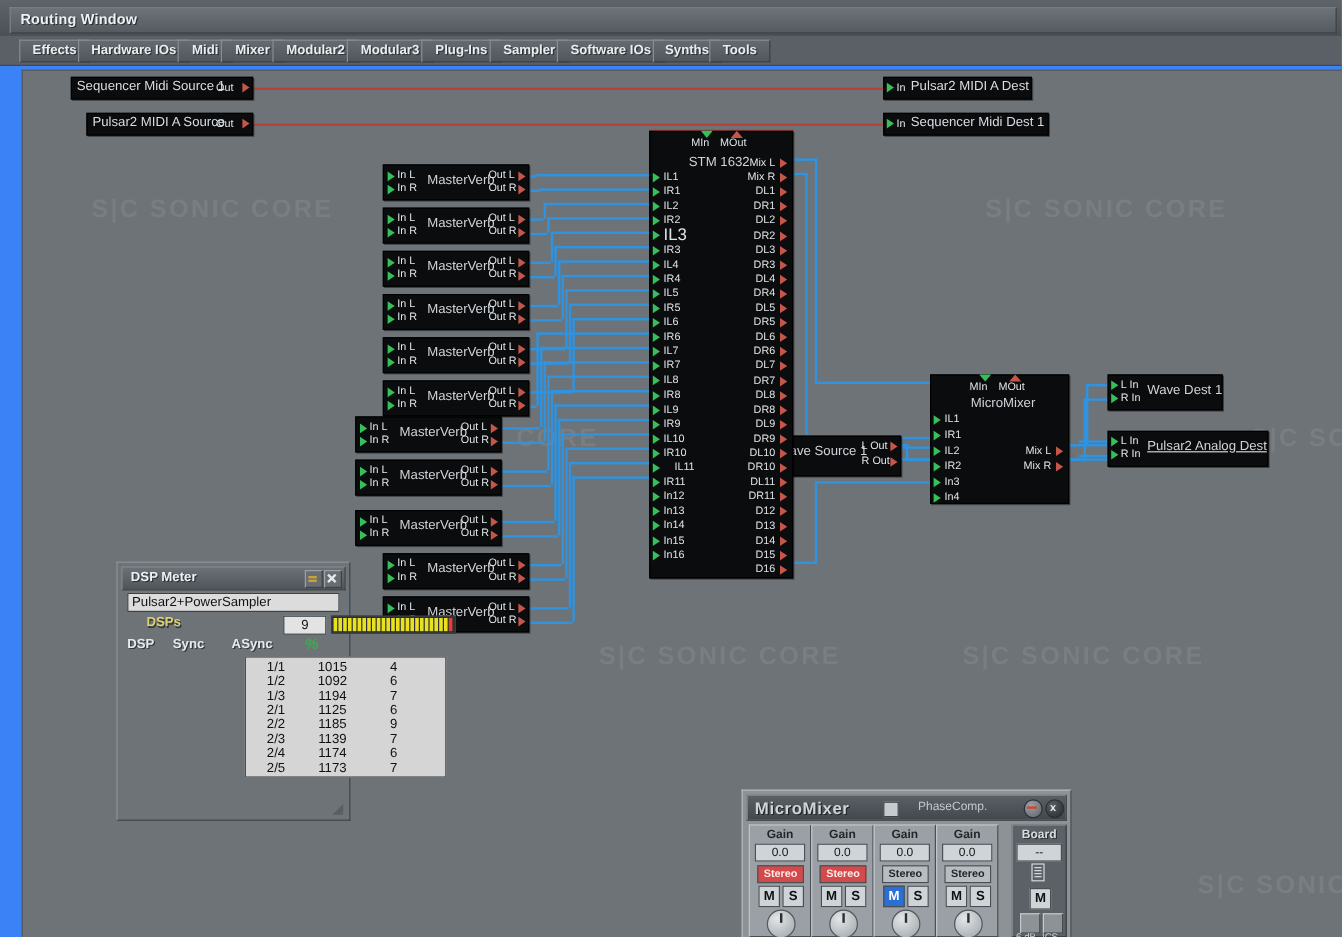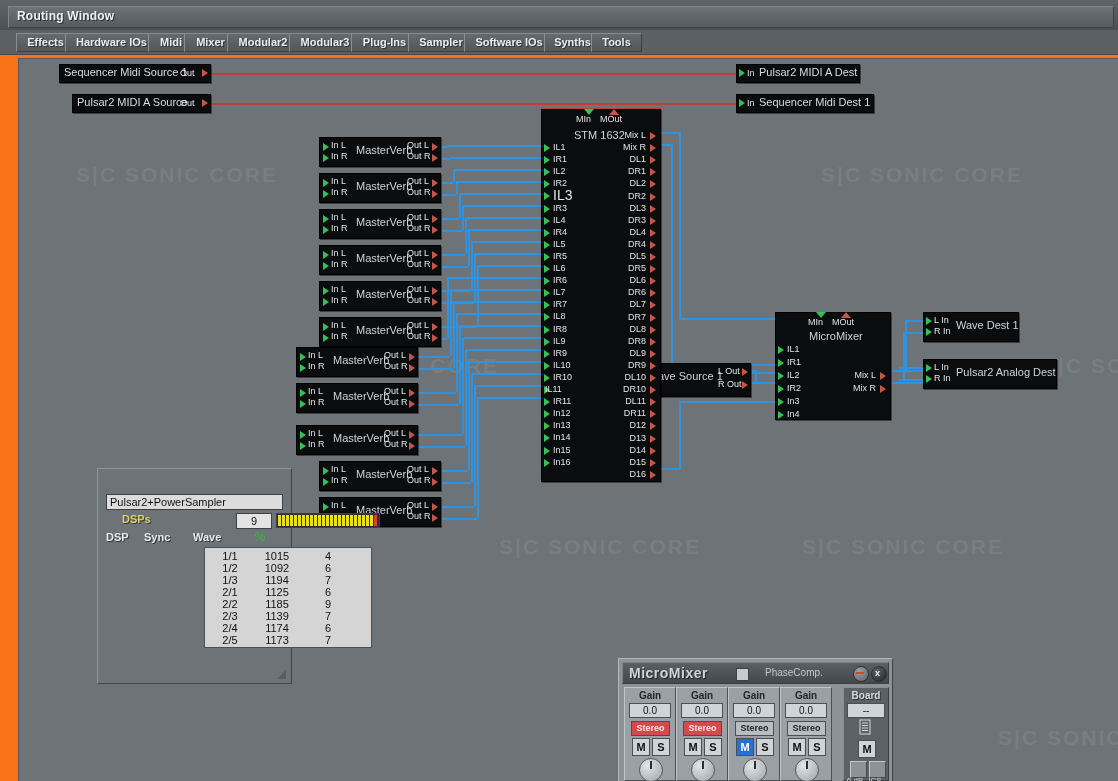--- a/index.html
+++ b/index.html
@@ -1,20 +1,20 @@
 <!DOCTYPE html>
 <html><head>
 <meta charset="utf-8">
 <style>
   html,body{margin:0;padding:0;background:#6e7377;}
   body{width:1118px;height:781px;position:relative;overflow:hidden;
        font-family:"Liberation Sans",sans-serif;font-size:11px;color:#fff;}
 
   
-  #app{position:absolute;inset:0;background:#f97316;padding-left:40px;}
+  #app{position:absolute;inset:0;background:#3b82f6;padding-left:40px;}
   .titlebar{position:absolute;left:0;top:0;width:1118px;height:30px;
             background:linear-gradient(#5e646a,#4a5056);border-bottom:1px solid #3a3f44;}
   .titlebar .tb-inner{position:absolute;left:8px;top:6px;right:4px;height:20px;
             background:linear-gradient(#6b7278,#555b61);border:1px solid #7e858b;
             border-right-color:#3d4247;border-bottom-color:#3d4247;}
   .titlebar .tb-text{position:absolute;left:8px;top:2px;font-size:12px;font-weight:bold;
             color:#eef1f3;text-shadow:1px 1px 0 #2c3034;letter-spacing:.2px;}
 
   .menubar{position:absolute;left:0;top:30px;width:1118px;height:24px;
            background:#5a6066;border-bottom:1px solid #43484d;}
@@ -421,21 +421,21 @@
         <div class="port" style="left: 11px; top: 214.5px; font-size: 9px; color: rgb(223, 228, 231);">IR8</div>
         <div class="tri-in" style="left: 2px; top: 227.6px; border-left-color: rgb(53, 192, 90);"></div>
         <div class="port" style="left: 11px; top: 226.6px; font-size: 9px; color: rgb(223, 228, 231);">IL9</div>
         <div class="tri-in" style="left: 2px; top: 239.7px; border-left-color: rgb(53, 192, 90);"></div>
         <div class="port" style="left: 11px; top: 238.7px; font-size: 9px; color: rgb(223, 228, 231);">IR9</div>
         <div class="tri-in" style="left: 2px; top: 251.8px; border-left-color: rgb(53, 192, 90);"></div>
         <div class="port" style="left: 11px; top: 250.8px; font-size: 9px; color: rgb(223, 228, 231);">IL10</div>
         <div class="tri-in" style="left: 2px; top: 263.9px; border-left-color: rgb(53, 192, 90);"></div>
         <div class="port" style="left: 11px; top: 262.9px; font-size: 9px; color: rgb(223, 228, 231);">IR10</div>
         <div class="tri-in" style="left: 2px; top: 276px; border-left-color: rgb(53, 192, 90);"></div>
-        <div class="port" style="left: 3px; top: 275px; font-size: 9px; color: rgb(223, 228, 231);">IL11</div>
+        <div class="port" style="left: 20px; top: 275px; font-size: 9px; color: rgb(223, 228, 231);">IL11</div>
         <div class="tri-in" style="left: 2px; top: 288.1px; border-left-color: rgb(53, 192, 90);"></div>
         <div class="port" style="left: 11px; top: 287.1px; font-size: 9px; color: rgb(223, 228, 231);">IR11</div>
         <div class="tri-in" style="left: 2px; top: 300.2px;"></div>
         <div class="port" style="left: 11px; top: 299.2px; font-size: 9px; color: rgb(223, 228, 231);">In12</div>
         <div class="tri-in" style="left: 2px; top: 312.3px;"></div>
         <div class="port" style="left: 11px; top: 311.3px; font-size: 9px; color: rgb(223, 228, 231);">In13</div>
         <div class="tri-in" style="left: 2px; top: 324.4px;"></div>
         <div class="port" style="left: 11px; top: 323.4px; font-size: 9px; color: rgb(223, 228, 231);">In14</div>
         <div class="tri-in" style="left: 2px; top: 336.5px;"></div>
         <div class="port" style="left: 11px; top: 335.5px; font-size: 9px; color: rgb(223, 228, 231);">In15</div>
@@ -528,25 +528,36 @@
         <div class="tri-in" style="left: 2px; top: 15px;"></div>
         <div class="port" style="left: 10px; top: 3px; font-size: 9px;">L In</div>
         <div class="port" style="left: 10px; top: 14px; font-size: 9px;">R In</div>
         <div class="port" style="left: 32px; top: 8px; font-size: 11px; color: rgb(207, 212, 216);">Wave Dest 1</div>
       </div>
       <div class="mod" style="left: 904px; top: 300px; width: 132px; height: 28px;">
         <div class="tri-in" style="left: 2px; top: 4px;"></div>
         <div class="tri-in" style="left: 2px; top: 15px;"></div>
         <div class="port" style="left: 10px; top: 3px; font-size: 9px;">L In</div>
         <div class="port" style="left: 10px; top: 14px; font-size: 9px;">R In</div>
-        <div class="port" style="left: 32px; top: 8px; font-size: 11px; color: rgb(207, 212, 216);">Pulsar2 Analog Dest</div>
+        <div class="port" style="left: 32px; top: 8px; font-size: 11px; color: rgb(207, 212, 216); text-decoration: underline;">Pulsar2 Analog Dest</div>
       </div>
     </div>
 
   <div class="dspwin">
+    <div class="dsp-tb">
+      <span>DSP Meter</span>
+      <div class="twbtn" style="left:152px">
+        <div style="position:absolute;left:2px;top:4px;width:7px;height:2px;background:#c9a23a;"></div>
+        <div style="position:absolute;left:2px;top:7px;width:7px;height:2px;background:#c9a23a;"></div>
+      </div>
+      <div class="twbtn" style="left:168px">
+        <div style="position:absolute;left:1px;top:5px;width:9px;height:2px;background:#e4e8ea;transform:rotate(45deg);"></div>
+        <div style="position:absolute;left:1px;top:5px;width:9px;height:2px;background:#e4e8ea;transform:rotate(-45deg);"></div>
+      </div>
+    </div>
     <div class="dsp-name">Pulsar2+PowerSampler</div>
     <div class="lbl" style="left:8px;top:44px;color:#dcd06a;margin-left:16px;">DSPs</div>
     <div class="dspnum">9</div>
     <div class="meter" id="dsp-meter-bar">
         <div class="seg" style="left: 1px;"></div>
         <div class="seg" style="left: 5px;"></div>
         <div class="seg" style="left: 9px;"></div>
         <div class="seg" style="left: 13px;"></div>
         <div class="seg" style="left: 17px;"></div>
         <div class="seg" style="left: 21px;"></div>
@@ -565,21 +576,21 @@
         <div class="seg" style="left: 73px;"></div>
         <div class="seg" style="left: 77px;"></div>
         <div class="seg" style="left: 81px;"></div>
         <div class="seg" style="left: 85px;"></div>
         <div class="seg" style="left: 89px;"></div>
         <div class="seg" style="left: 93px;"></div>
         <div class="seg" style="left: 97px; background: rgb(226, 64, 44);"></div>
       </div>
     <div class="lbl" style="left:8px;top:62px;">DSP</div>
     <div class="lbl" style="left:46px;top:62px;">Sync</div>
-    <div class="lbl" style="left:95px;top:62px;">Wave</div>
+    <div class="lbl" style="left:95px;top:62px;">ASync</div>
     <div style="position:absolute;left:156px;top:60px;color:#3faa50;font-size:13px;font-weight:bold;font-style:italic;">%</div>
     <div class="tbl" id="dsp-table">
         <div class="r" style="top: 2px;">
           <div class="c1">1/1</div>
           <div class="c2">1015</div>
           <div class="c3">4</div>
         </div>
         <div class="r" style="top: 14px;">
           <div class="c1">1/2</div>
           <div class="c2">1092</div>

